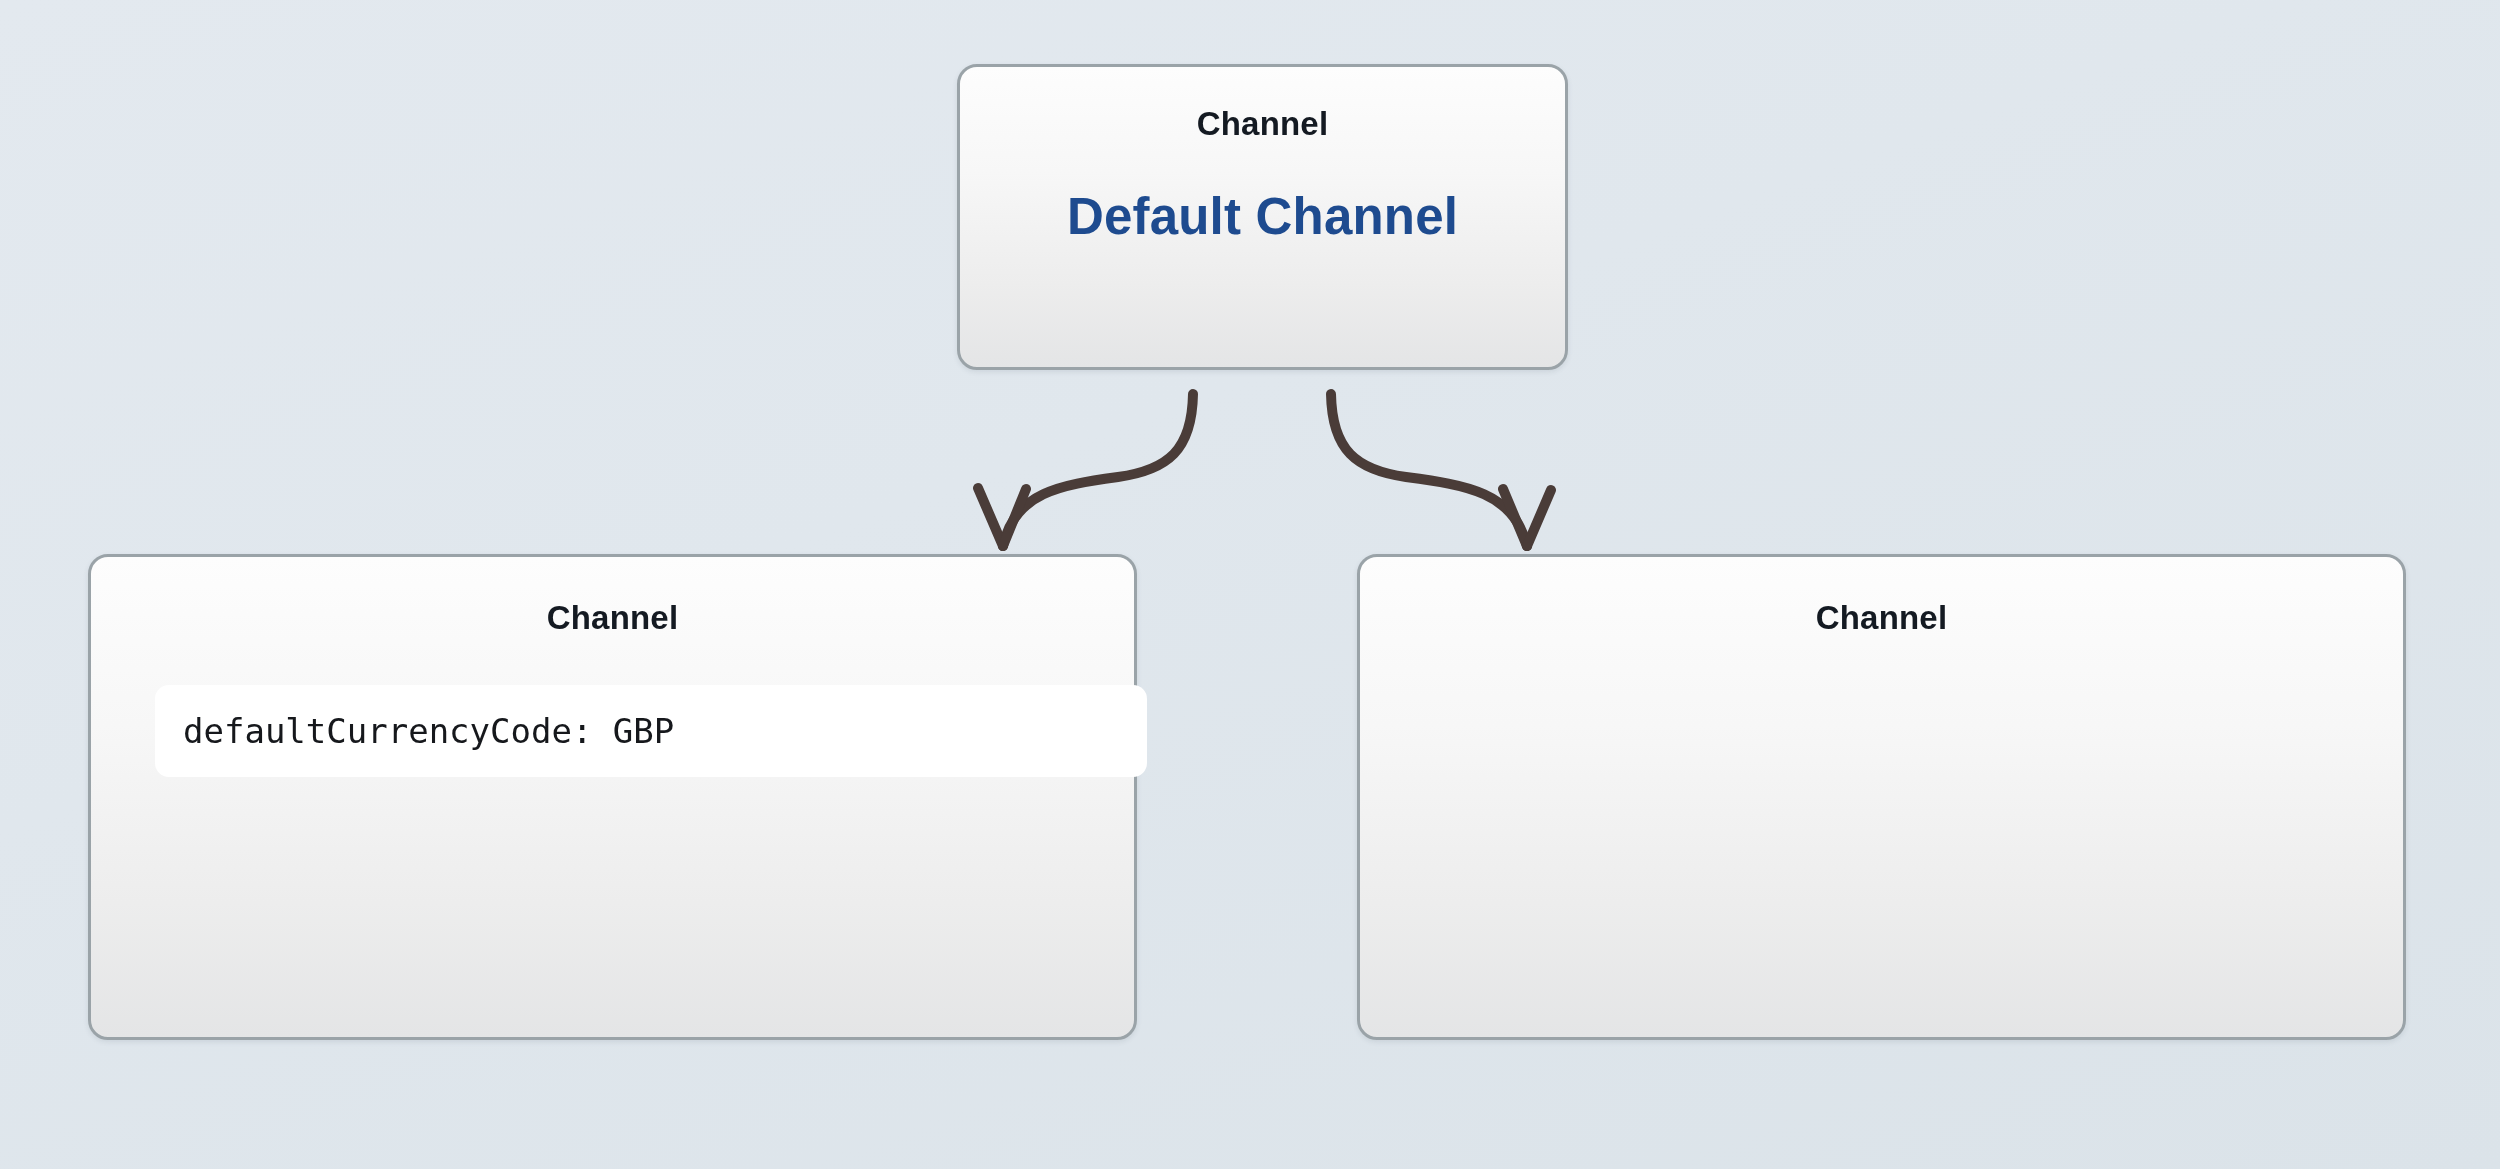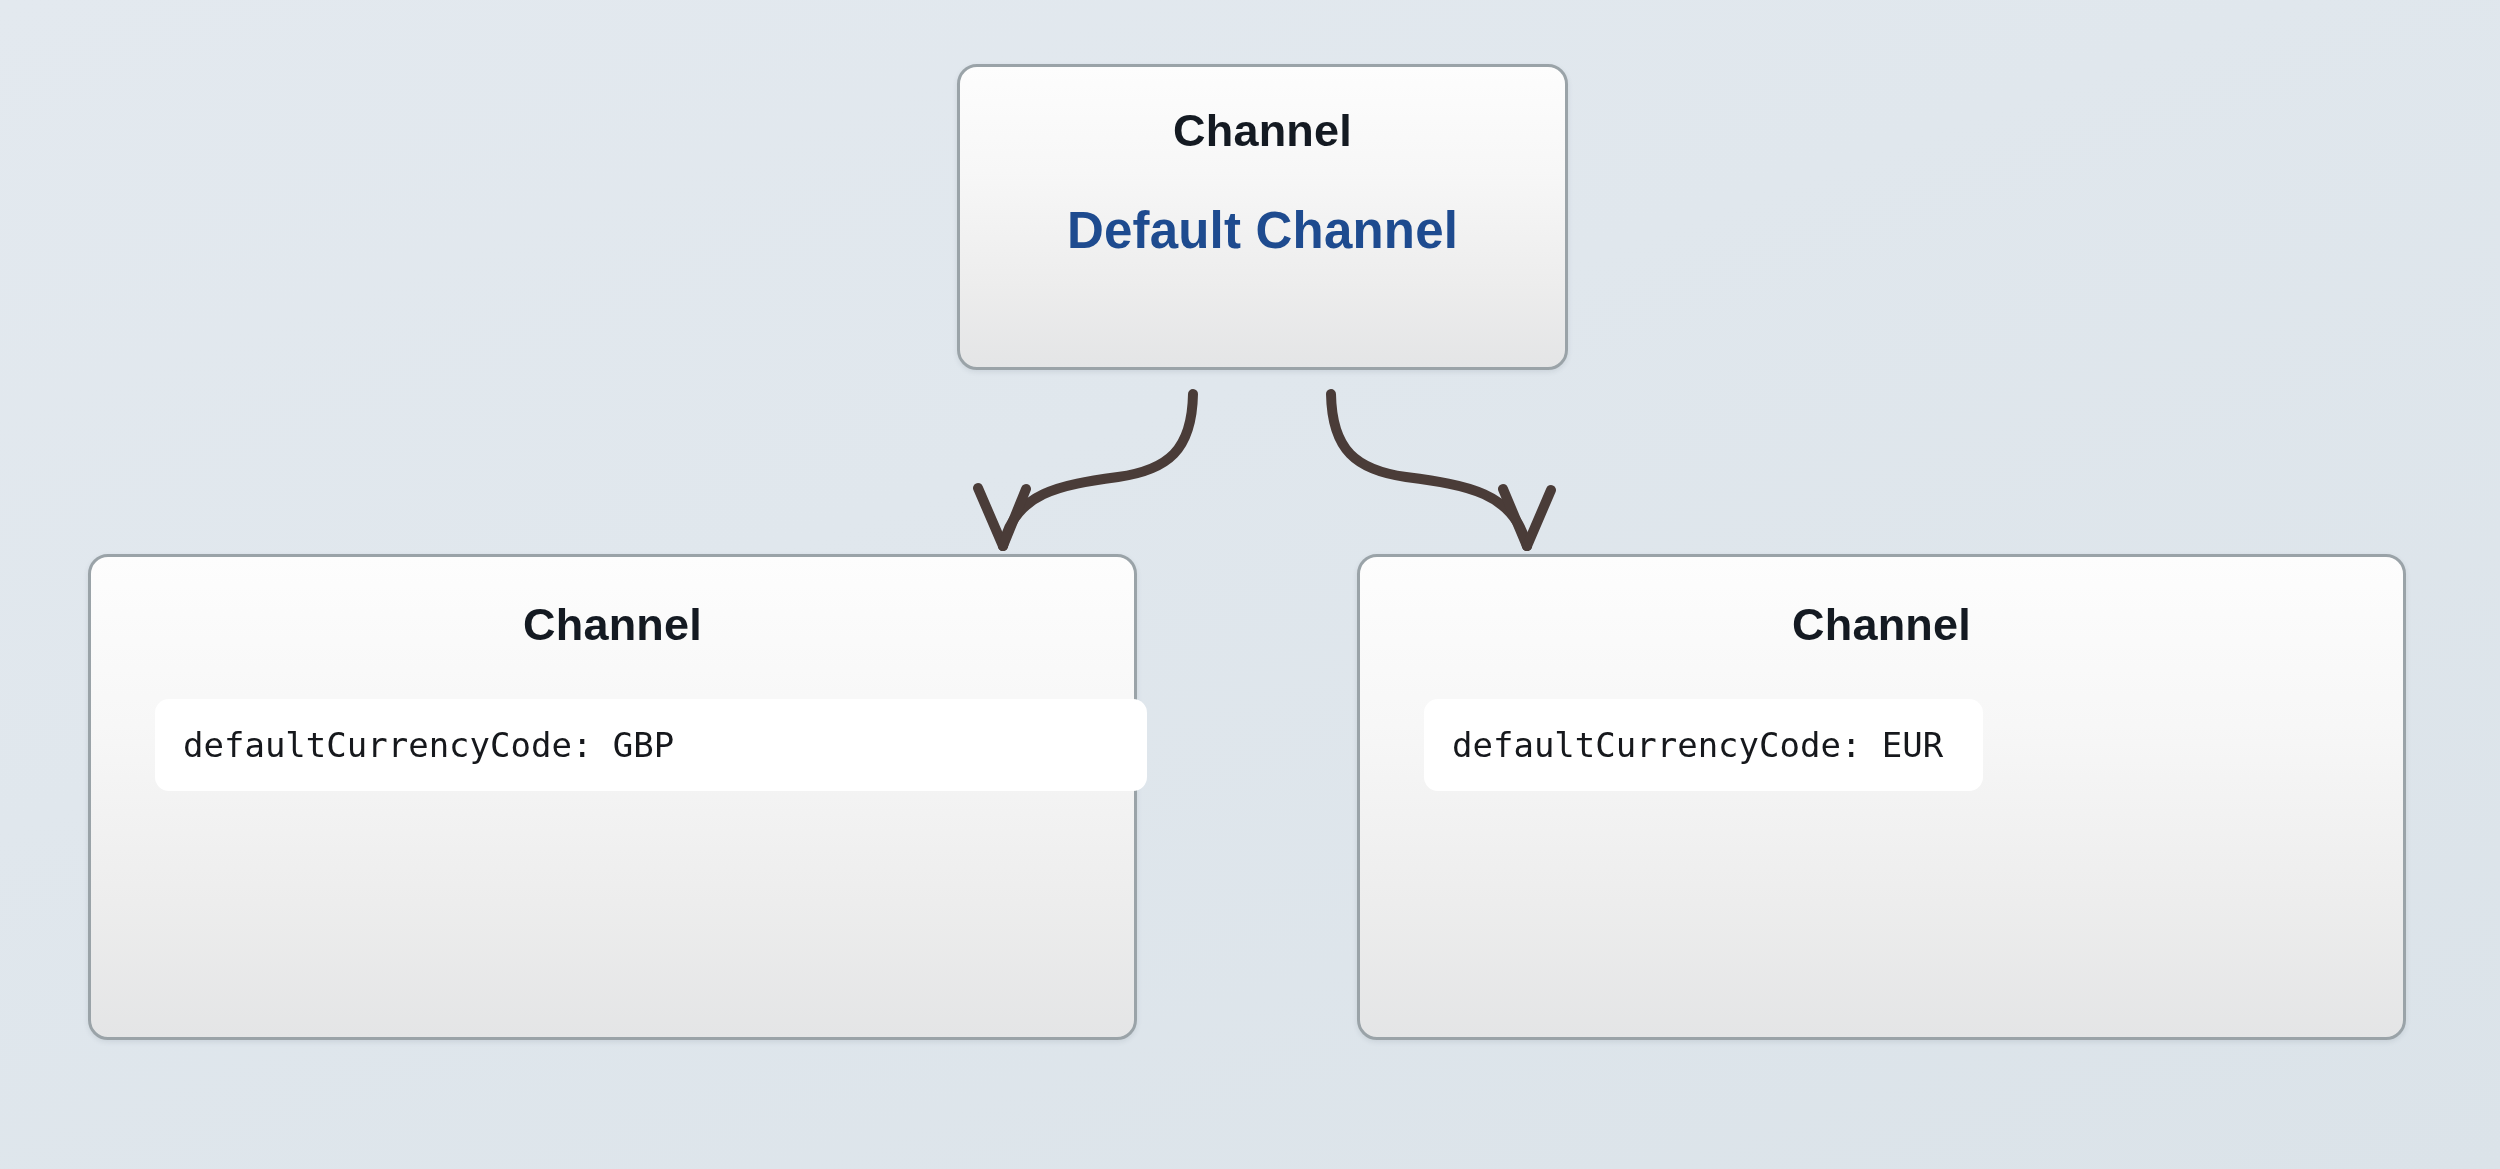--- a/index.html
+++ b/index.html
@@ -34,21 +34,21 @@
     border: 3px solid #9aa3a8;
     border-radius: 20px;
     background: linear-gradient(180deg, #fdfdfd 0%, #f7f7f7 35%, #ededed 72%, #e4e5e6 100%);
     box-shadow: 0 2px 5px rgba(80, 95, 110, 0.13);
     display: flex;
     flex-direction: column;
     align-items: center;
   }
 
   .node-type {
-    font-size: 45px;
+    font-size: 33px;
     font-weight: bold;
     color: #141a22;
     letter-spacing: 0.2px;
     text-align: center;
     white-space: nowrap;
   }
 
   .node-name {
     font-size: 51px;
     font-weight: bold;
@@ -142,18 +142,15 @@
 
   <div class="node node-child" id="node-uk">
     <div class="node-type">Channel</div>
     <div class="prop-list">
       <div class="prop-box">defaultCurrencyCode: GBP</div>
     </div>
   </div>
 
   <div class="node node-child" id="node-de">
     <div class="node-type">Channel</div>
-    <div class="prop-list">
-      <div class="prop-box">defaultCurrencyCode: EUR</div>
-    </div>
   </div>
 
 </div>
 
 </body></html>

